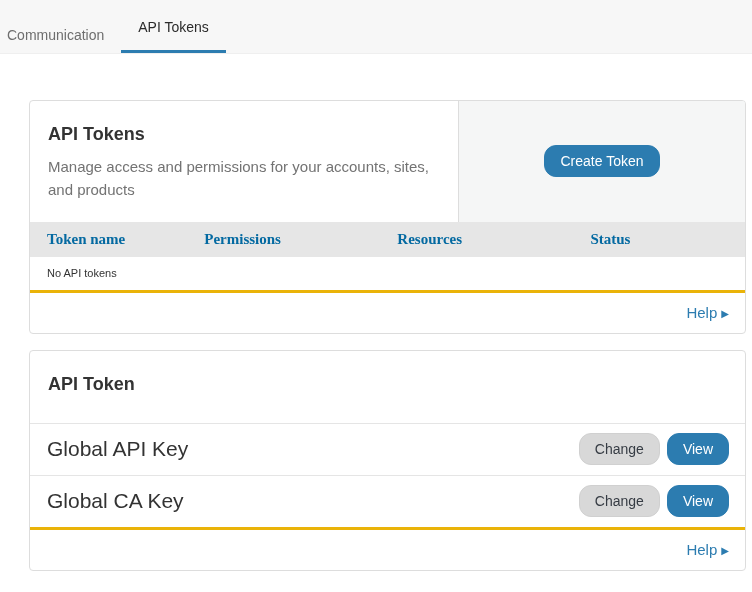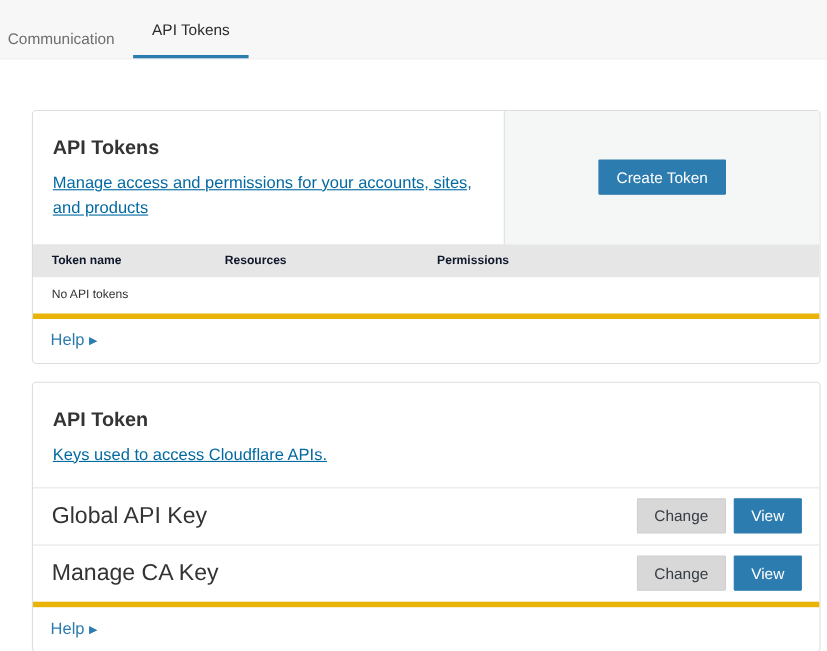--- a/index.html
+++ b/index.html
@@ -66,32 +66,31 @@
   }
   .card-title {
     font-size: 18px;
     font-weight: bold;
     color: #333333;
     margin: 6px 0 10px 0;
   }
   .card-desc {
     font-size: 15px;
     line-height: 1.55;
-    color: #0369a1;
+    color: #737373;
     max-width: 400px;
-    text-decoration: underline;
   }
 
   
   .btn {
     display: inline-block;
     font-family: "Liberation Sans", sans-serif;
     font-size: 14px;
     line-height: 18px;
-    border-radius: 1px;
+    border-radius: 12px;
     padding: 6px 15px;
     cursor: pointer;
     border: 1px solid transparent;
   }
   .btn-primary {
     background: #2c7cb0;
     border-color: #2c7cb0;
     color: #ffffff;
   }
   .btn-secondary {
@@ -101,35 +100,37 @@
   }
 
   
   .thead {
     display: grid;
     grid-template-columns: 22% 27% 27% 24%;
     background: #e6e6e6;
     padding: 9px 0;
   }
   .thead .th {
-    font-size: 11px;
+    font-size: 15px;
     font-weight: bold;
-    color: #0f172a;
+    color: #0369a1;
     padding-left: 17px;
     white-space: nowrap;
+    font-family: Liberation Serif, serif;
   }
   .empty-row {
     padding: 10px 17px 11px 17px;
     font-size: 11px;
     color: #333333;
   }
 
   .card-footer {
-    border-top: 5px solid #eab308;
+    border-top: 3px solid #eab308;
     padding: 11px 16px;
+    text-align: right;
   }
   .help-link {
     color: #2c7cb0;
     font-size: 15px;
     text-decoration: none;
     cursor: pointer;
   }
   .help-link .arrow {
     font-size: 10px;
     vertical-align: 1px;
@@ -166,49 +167,49 @@
           <h2 class="card-title">API Tokens</h2>
           <p class="card-desc">Manage access and permissions for your accounts, sites, and products</p>
         </div>
         <div class="hright">
           <button class="btn btn-primary">Create Token</button>
         </div>
       </div>
 
       <div class="thead">
         <div class="th">Token name</div>
+        <div class="th">Permissions</div>
         <div class="th">Resources</div>
-        <div class="th">Permissions</div>
+        <div class="th">Status</div>
       </div>
 
       <div class="empty-row">No API tokens</div>
 
       <div class="card-footer">
         <a class="help-link">
           <span>Help</span><span class="arrow">▶</span>
         </a>
       </div>
     </section>
 
     <section class="card">
       <div class="keys-header">
         <h2 class="card-title">API Token</h2>
-        <p class="card-desc">Keys used to access Cloudflare APIs.</p>
       </div>
 
       <div class="key-row">
         <span class="key-label">Global API Key</span>
         <span class="key-actions">
           <button class="btn btn-secondary">Change</button>
           <button class="btn btn-primary">View</button>
         </span>
       </div>
 
       <div class="key-row">
-        <span class="key-label">Manage CA Key</span>
+        <span class="key-label">Global CA Key</span>
         <span class="key-actions">
           <button class="btn btn-secondary">Change</button>
           <button class="btn btn-primary">View</button>
         </span>
       </div>
 
       <div class="card-footer">
         <a class="help-link">
           <span>Help</span><span class="arrow">▶</span>
         </a>

